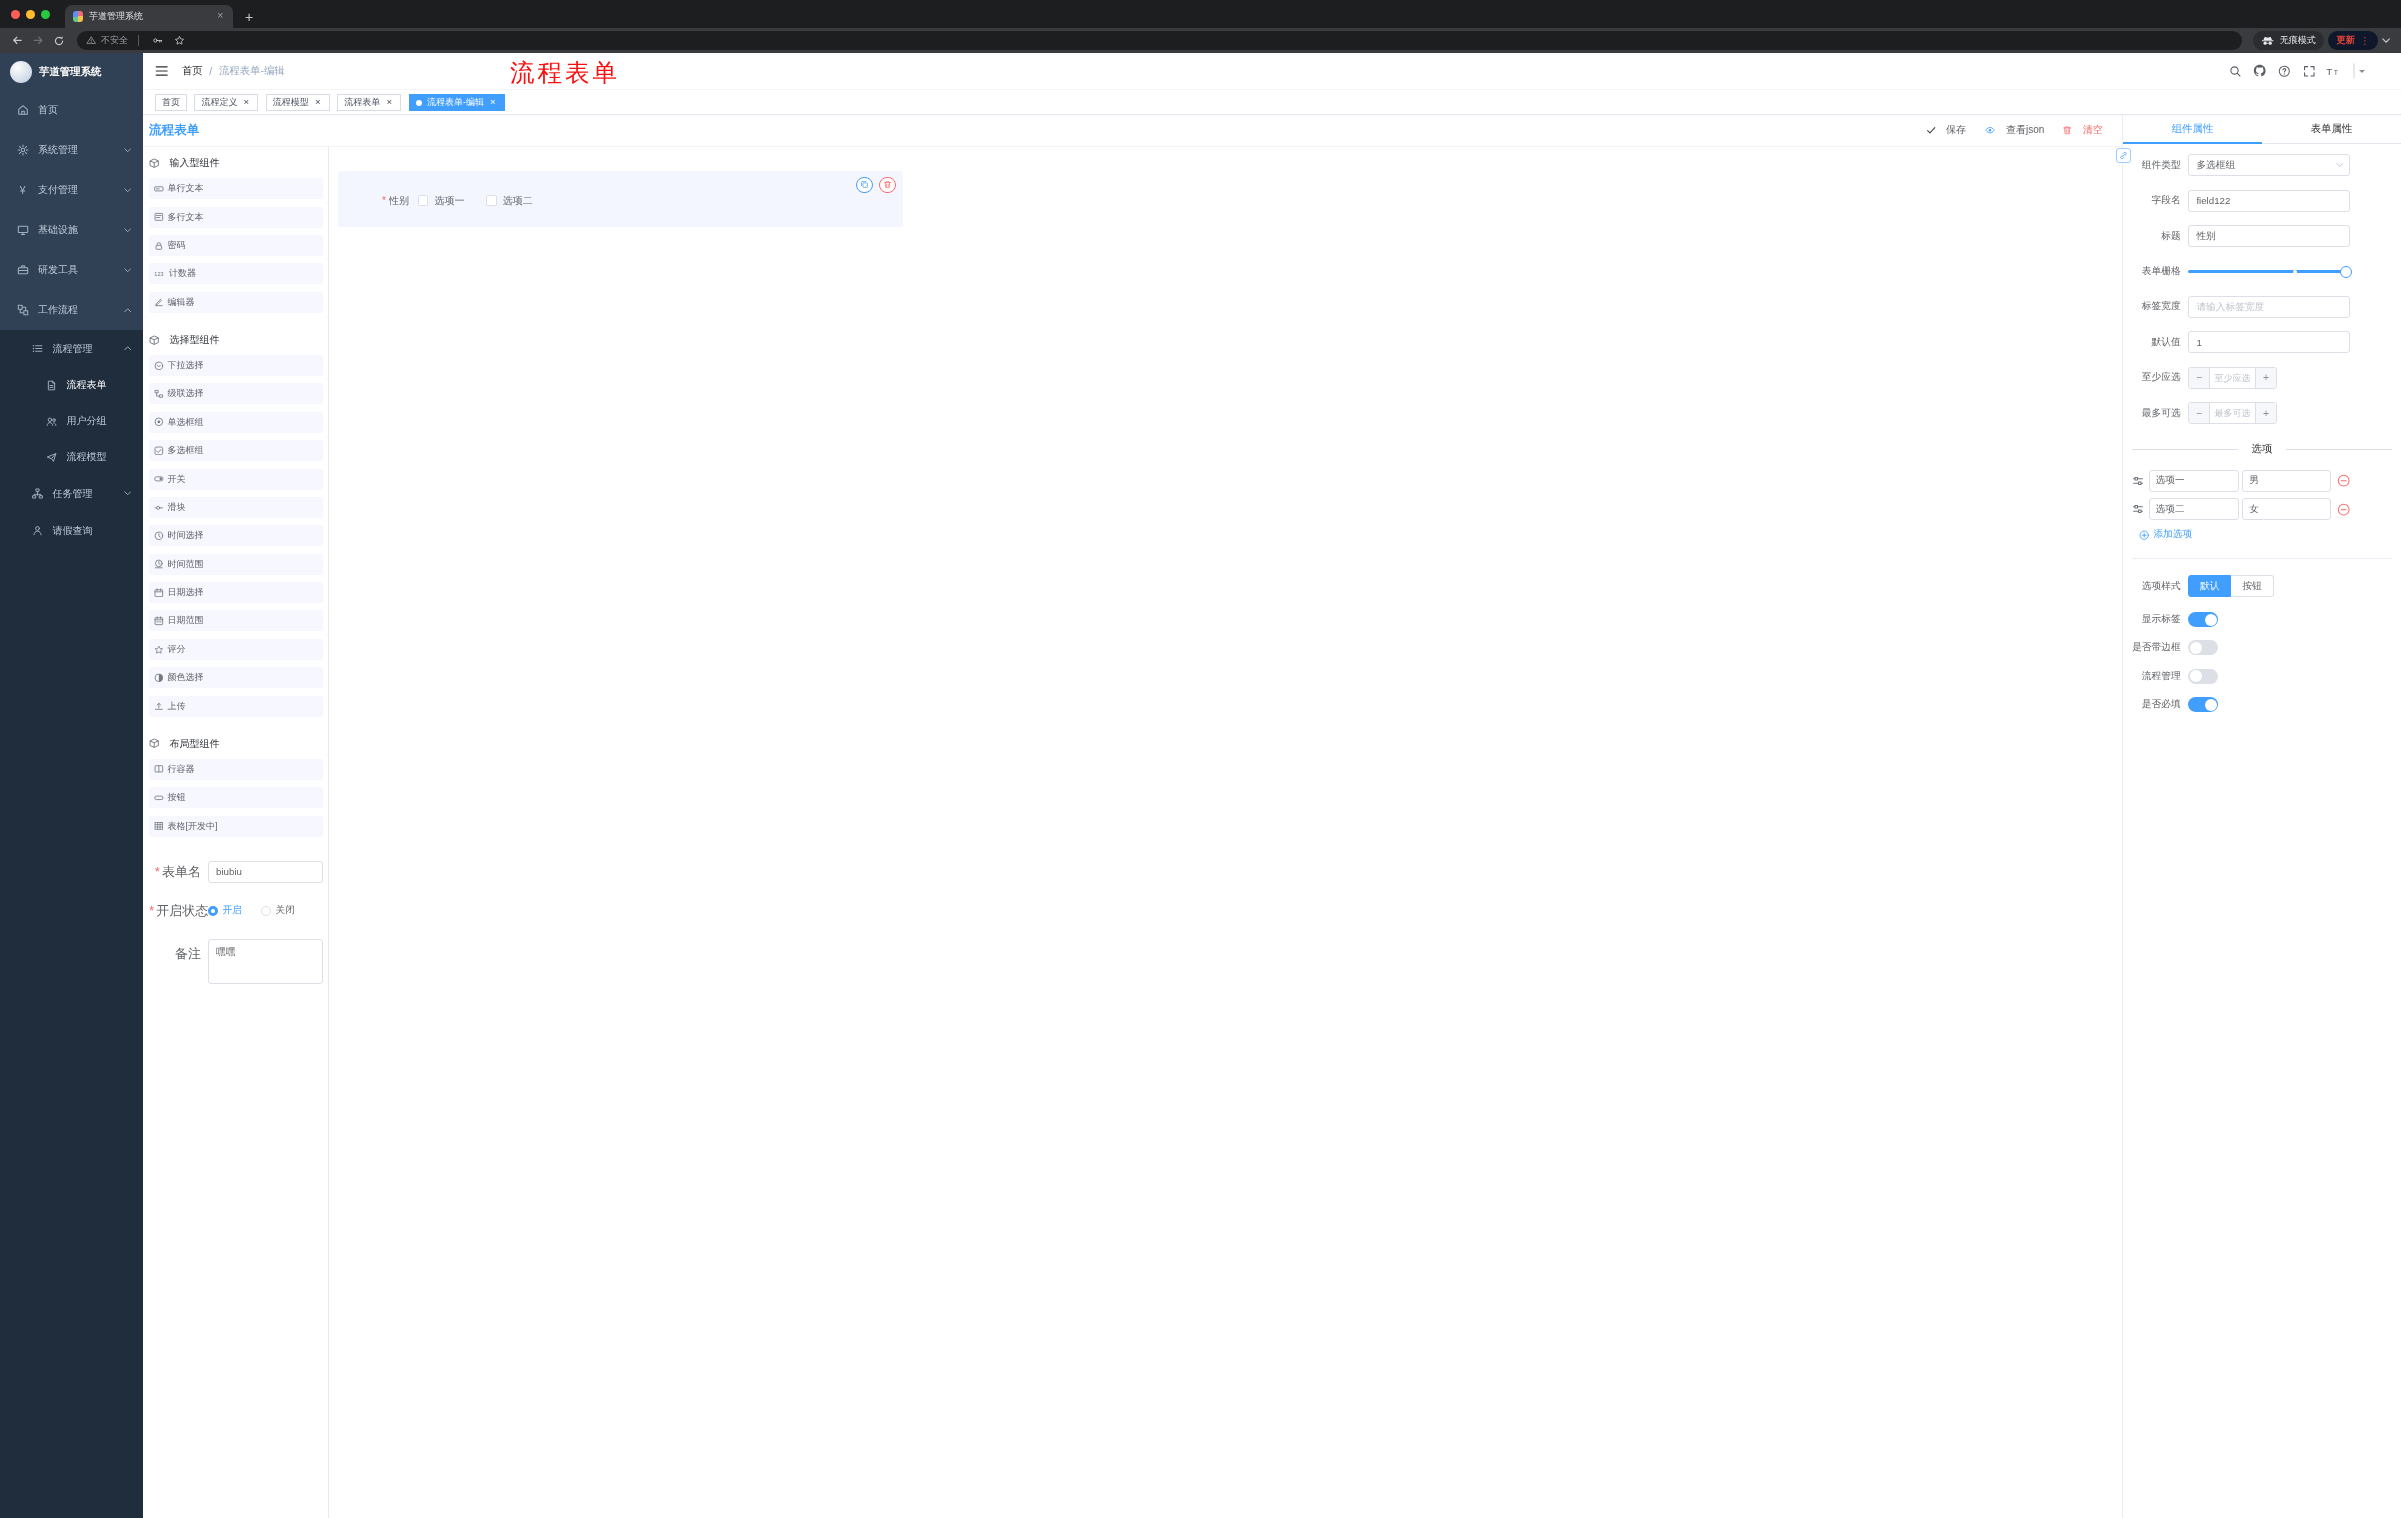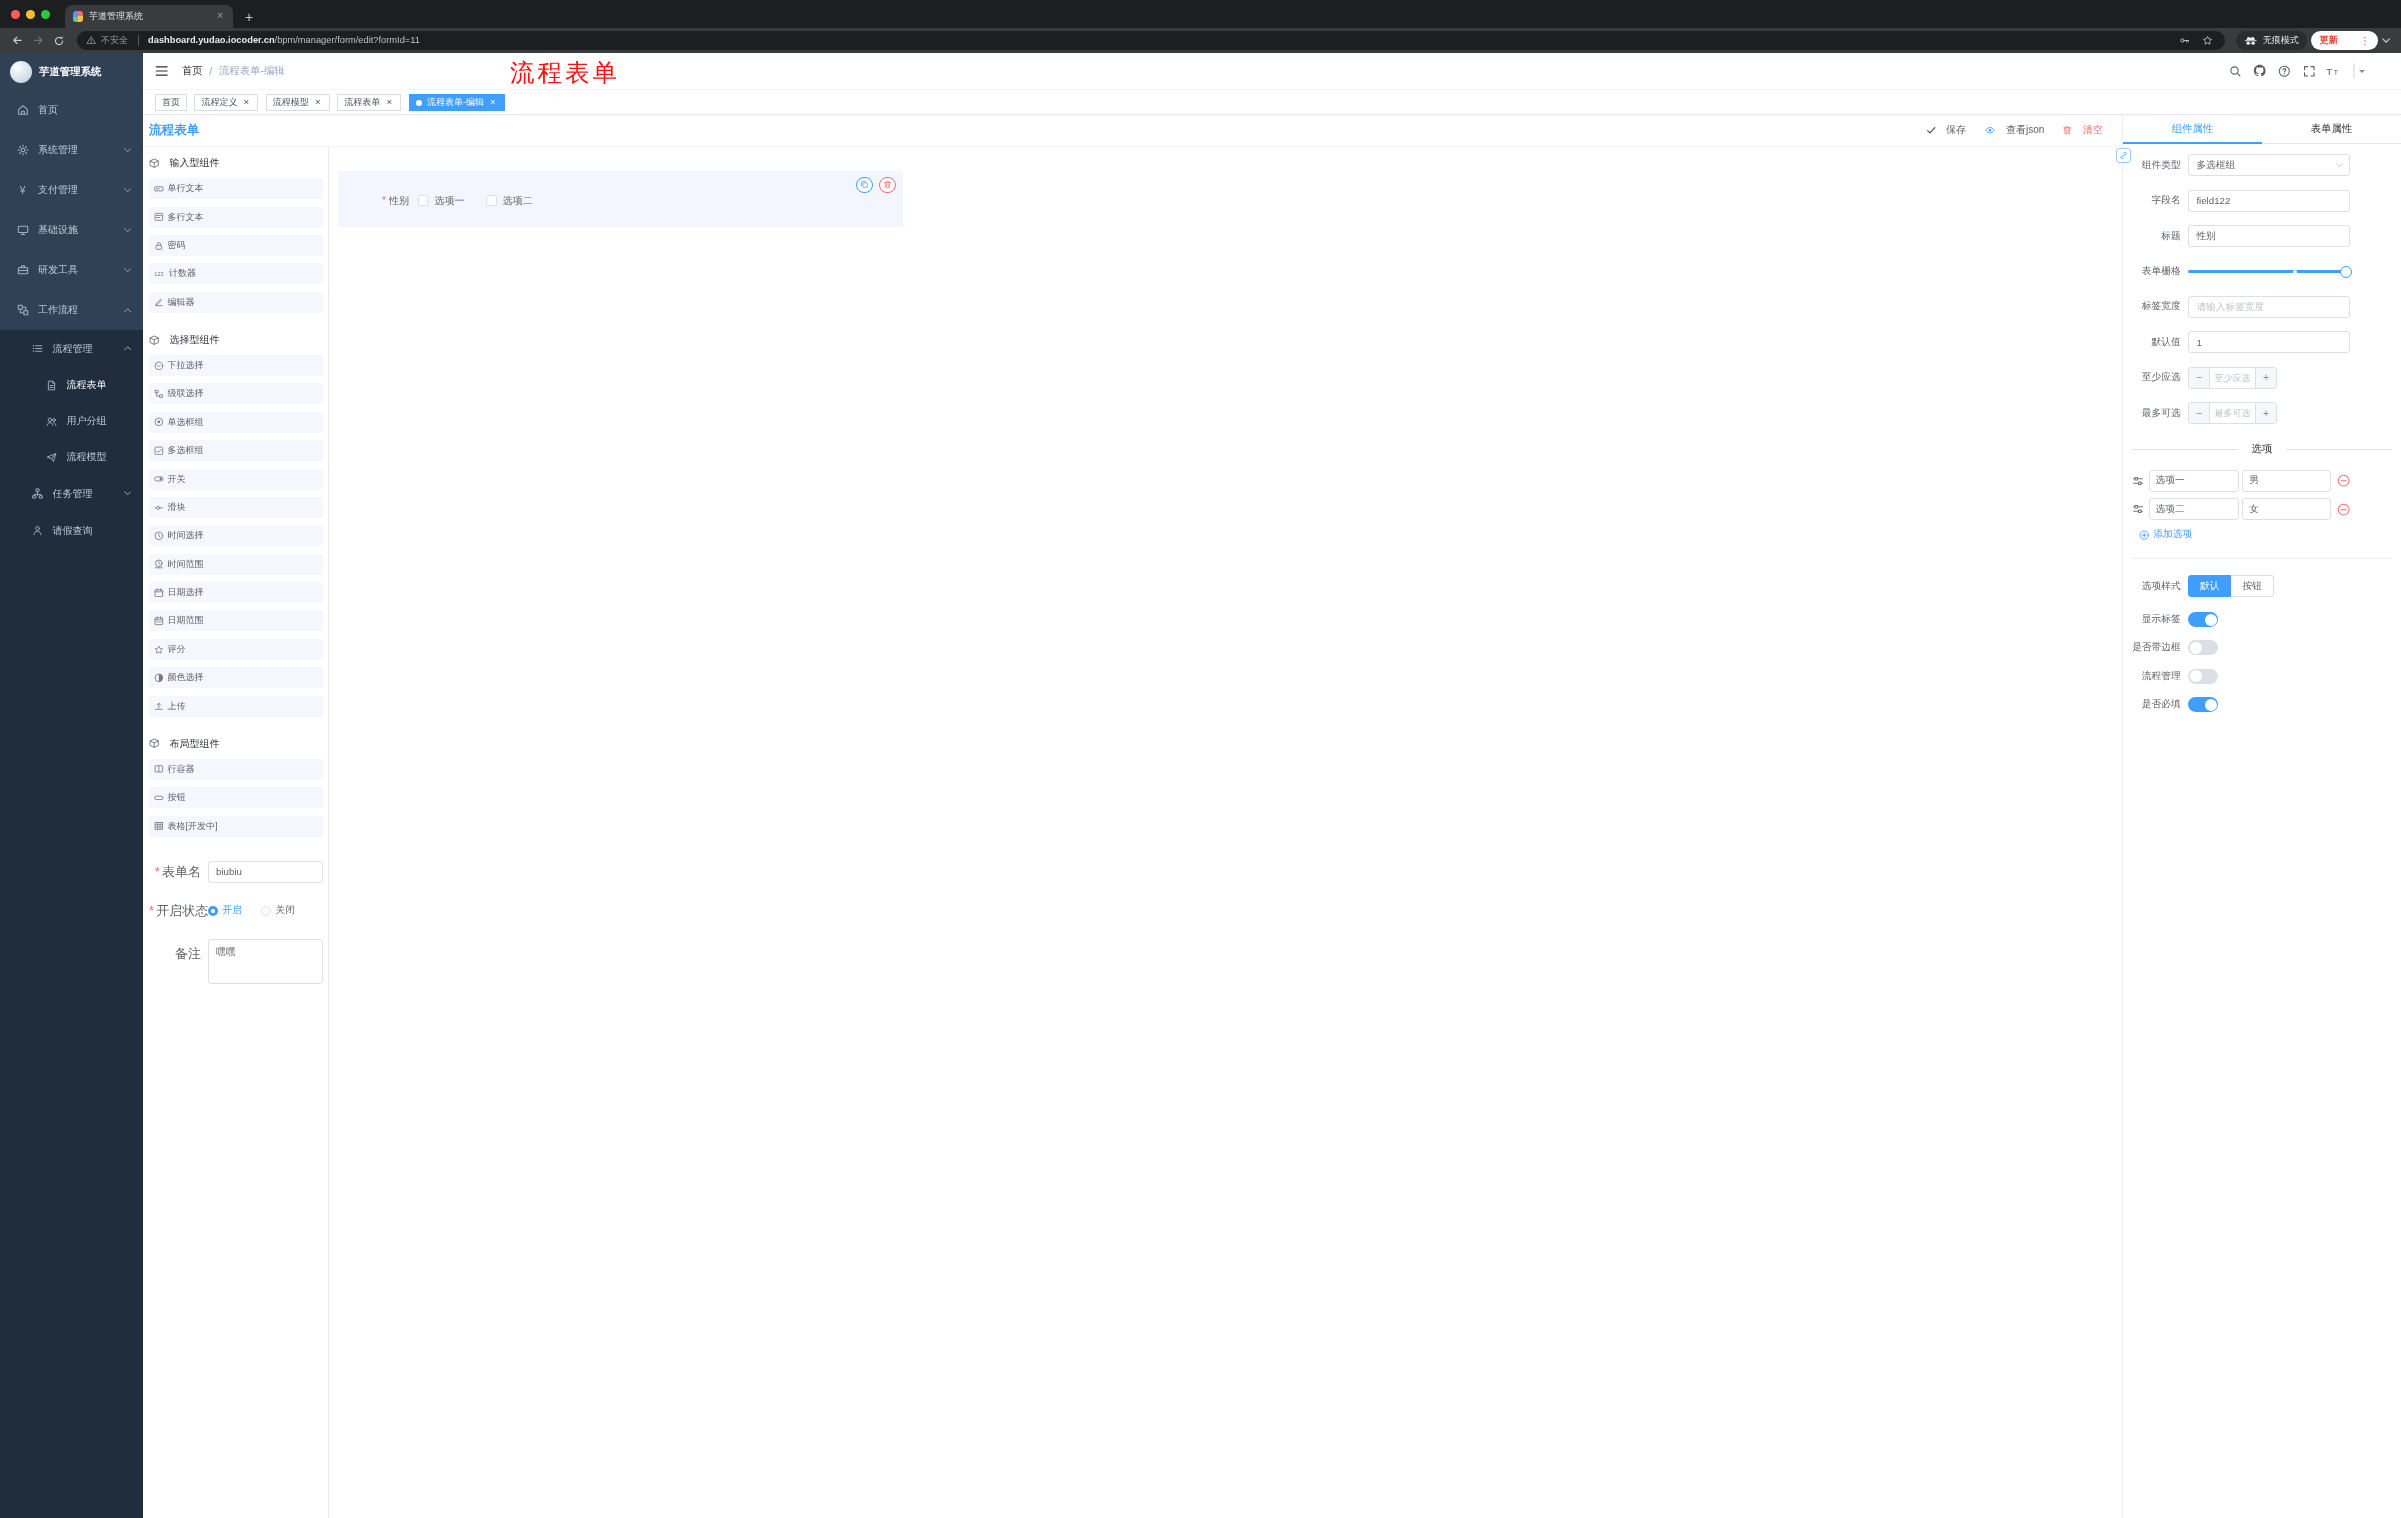--- a/index.html
+++ b/index.html
@@ -23,21 +23,21 @@
   .btoolbar{height:25px;background:#3a3b3e;display:flex;align-items:center;padding:0 6.7px}
   .navbtn{width:21px;height:21px;border-radius:50%;display:grid;place-items:center;color:#c6c9cc;cursor:pointer;flex:none}
   .navbtn.disabled{color:#6d7074}
   .omnibox{flex:1;height:19.3px;background:#1d1e20;border-radius:9.7px;margin:0 6px 0 7.4px;display:flex;align-items:center;padding:0 9px;gap:4.5px;min-width:0}
   .sec-label{color:#9aa0a6;font-size:9px;white-space:nowrap}
   .divider-v{width:0.7px;height:10.4px;background:#55585c;margin:0 5.2px;flex:none}
   .url{font-size:9.3px;color:#bdc1c6;white-space:nowrap;overflow:hidden;flex:1}
   .url b{color:#e8eaed;font-weight:700}
   .omni-ic{color:#c6c9cc;width:18px;height:18px;display:grid;place-items:center;cursor:pointer;flex:none}
   .incog{display:flex;align-items:center;gap:5.2px;background:#2b2c2f;border-radius:9.7px;height:19.3px;padding:0 8.2px;color:#e8eaed;font-size:9px;margin:0 4.5px;white-space:nowrap}
-  .update{display:flex;align-items:center;gap:22px;height:19.3px;border-radius:9.7px;padding:0 8.2px;background:#ffffff;color:#e0443a;font-size:9.3px;font-weight:700;cursor:pointer;white-space:nowrap}
+  .update{display:flex;align-items:center;gap:5px;height:19.3px;border-radius:9.7px;padding:0 8.2px;background:#0f172a;color:#e0443a;font-size:9.3px;font-weight:700;cursor:pointer;white-space:nowrap}
   .update .dots{font-size:9.7px;font-weight:400}
 
   
   .sidebar{position:absolute;top:53px;left:0;width:143px;bottom:0;background:#1f2d3d;color:#bfcbd9;font-size:10px;z-index:20}
   .sidebar-top{background:#304156}
   .logo-row{height:37px;display:flex;align-items:center;gap:7.4px;padding-left:9.7px;cursor:pointer}
   .logo-avatar{width:22px;height:22px;border-radius:50%;background:radial-gradient(circle at 35% 30%,#fdfdfd,#cfd9e6 70%,#aebccd);flex:none}
   .logo-title{color:#fff;font-size:10.4px;font-weight:700;white-space:nowrap}
   .mi{display:flex;align-items:center;height:40px;padding:0 10.4px 0 16.3px;position:relative;cursor:pointer;white-space:nowrap}
   .mi .micon{width:12.6px;margin-right:9px;color:#a3b1c0}
@@ -196,21 +196,20 @@
     <div class="omnibox">
       <span class="icon" style="color:#9aa0a6">
         <svg width="10.4" height="10.4" viewBox="0 0 16 16" fill="none" stroke="currentColor" stroke-width="1.2" stroke-linejoin="round">
             <path d="M8 2.6 14.6 13H1.4z"></path>
             <path d="M8 6.6v3" stroke-linecap="round"></path>
             <circle cx="8" cy="11.4" r=".8" fill="currentColor" stroke="none"></circle>
           </svg>
       </span>
       <span class="sec-label">不安全</span>
       <span class="divider-v"></span>
-      <span class="url"><b>dashboard.yudao.iocoder.cn</b><span>/bpm/manager/form/edit?formId=11</span></span>
       <span class="omni-ic">
         <svg width="11" height="11" viewBox="0 0 16 16" fill="none" stroke="currentColor" stroke-width="1.3" stroke-linecap="round">
             <circle cx="5" cy="8" r="2.4"></circle>
             <path d="M7.4 8h6.1M11.2 8v2.3M13.5 8v1.8"></path>
           </svg>
       </span>
       <span class="omni-ic">
         <svg width="11" height="11" viewBox="0 0 16 16" fill="none" stroke="currentColor" stroke-width="1.2" stroke-linejoin="round">
             <path d="m8 2 1.8 3.7 4.1.6-3 2.9.7 4.1L8 11.4l-3.6 1.9.7-4.1-3-2.9 4.1-.6z"></path>
           </svg>

